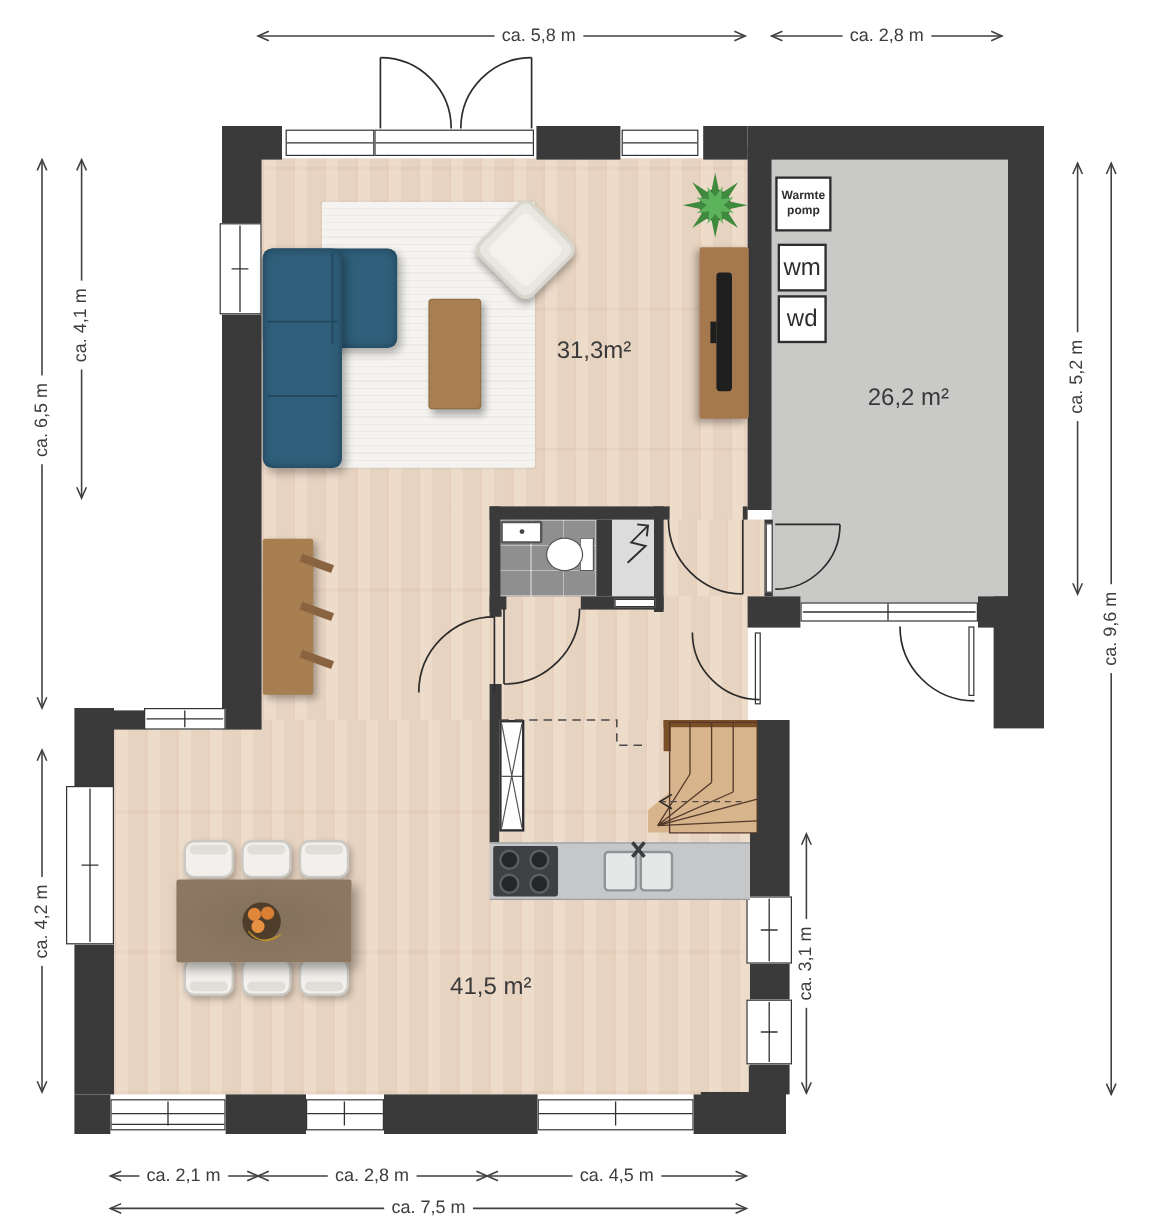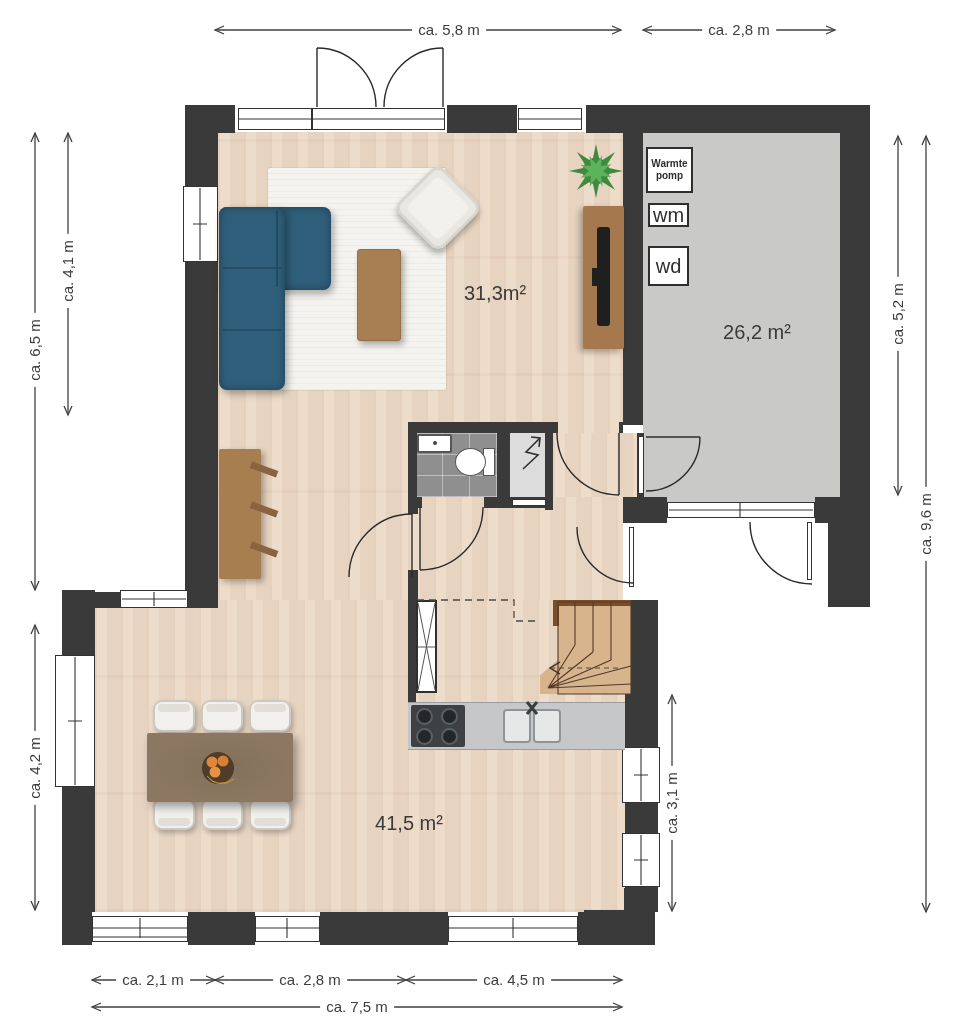--- a/index.html
+++ b/index.html
@@ -173,21 +173,21 @@
 
   <div class="abs" style="left:417px;top:434px;width:35px;height:19px;background:#fff;border:2px solid #565656;border-radius:2px;">
     <div class="abs" style="left:14px;top:5px;width:4px;height:4px;border-radius:50%;background:#444;"></div>
   </div>
   <div class="abs" style="left:483px;top:448px;width:12px;height:28px;background:#fff;border:1.5px solid #565656;"></div>
   <div class="abs" style="left:455px;top:448px;width:31px;height:28px;background:#fff;border:1.5px solid #565656;border-radius:50%;"></div>
 
   <div class="ubox small" style="left:646px;top:147px;width:47px;height:46px;">
     <span>Warmte pomp</span>
   </div>
-  <div class="ubox big" style="left:648px;top:203px;width:41px;height:24px;align-items:center;">
+  <div class="ubox big" style="left:648px;top:203px;width:41px;height:40px;align-items:center;">
     <span>wm</span>
   </div>
   <div class="ubox big" style="left:648px;top:246px;width:41px;height:40px;">
     <span>wd</span>
   </div>
 
   <svg class="overlay" width="959" height="1024" viewBox="0 0 959 1024">
     <defs>
       <marker id="me" markerWidth="14" markerHeight="12" refX="11" refY="5" orient="auto" markerUnits="userSpaceOnUse">
         <path d="M2,1 L11,5 L2,9" stroke="#3f3f3f" stroke-width="1.3" fill="none"></path>

